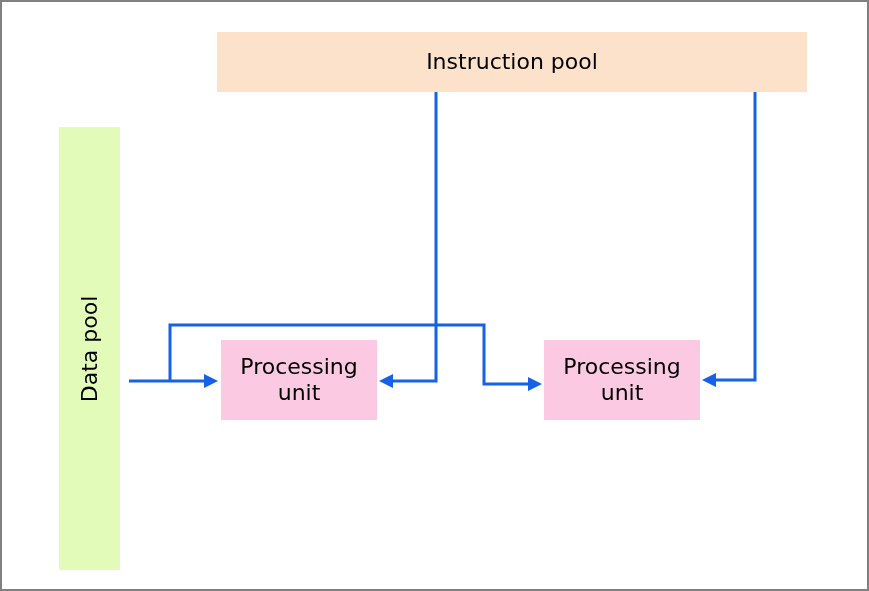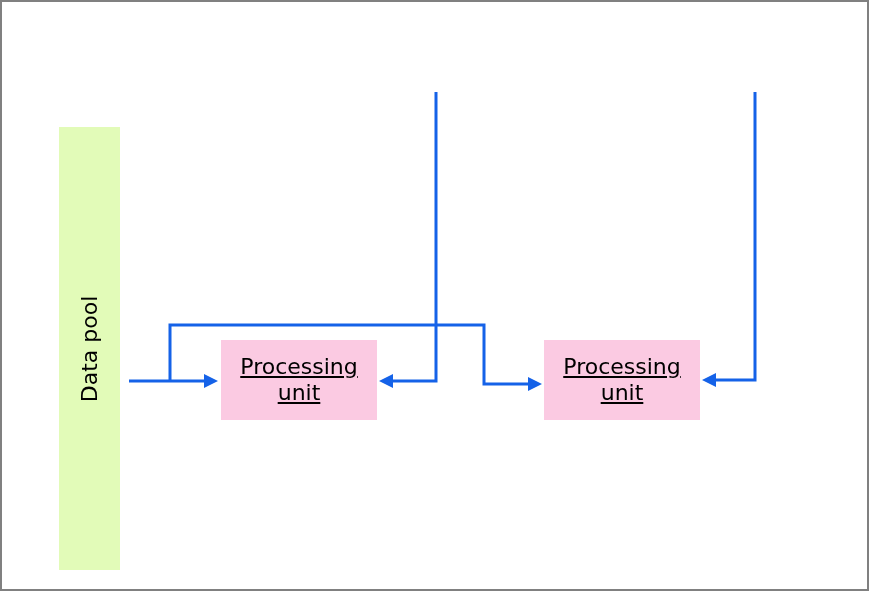--- a/index.html
+++ b/index.html
@@ -65,21 +65,21 @@
     left: 50%; top: 50%;
     transform: translate(-50%, -50%) rotate(-90deg);
     white-space: nowrap;
   }
   .processing-unit {
     width: 156px; height: 80px;
     background: var(--processing-unit-bg);
   }
   .processing-unit.pu-left  { left: 219px; top: 338px; }
   .processing-unit.pu-right { left: 542px; top: 338px; }
-  .pu-label { display: inline-block; width: 120px; text-decoration: underline; }
+  .pu-label { display: inline-block; width: 120px; }
 </style>
 </head>
 <body>
 
 <div class="canvas">
 
   <svg class="connector-layer" viewBox="0 0 869 591" xmlns="http://www.w3.org/2000/svg">
 
     <g>
       <path class="connector" d="M127,379 L203,379"></path>
@@ -95,20 +95,23 @@
       <path class="connector" d="M434,90 L434,379 L390,379"></path>
       <polygon class="arrowhead" points="377,379 391,372 391,386"></polygon>
     </g>
 
     <g>
       <path class="connector" d="M753,90 L753,378 L713,378"></path>
       <polygon class="arrowhead" points="700,378 714,371 714,385"></polygon>
     </g>
   </svg>
 
+  <div class="box instruction-pool">
+    <span>Instruction pool</span>
+  </div>
 
   <div class="box data-pool">
     <span class="vlabel">Data pool</span>
   </div>
 
   <div class="box processing-unit pu-left">
     <span class="pu-label">Processing unit</span>
   </div>
 
   <div class="box processing-unit pu-right">

